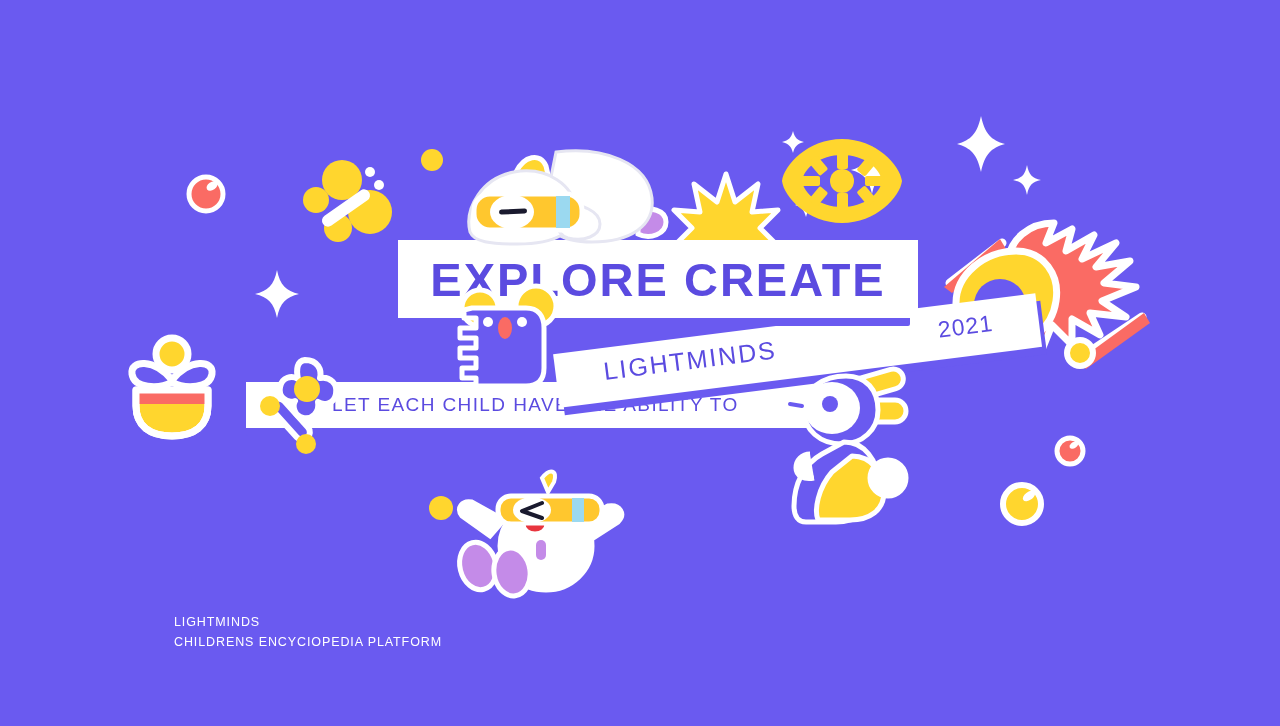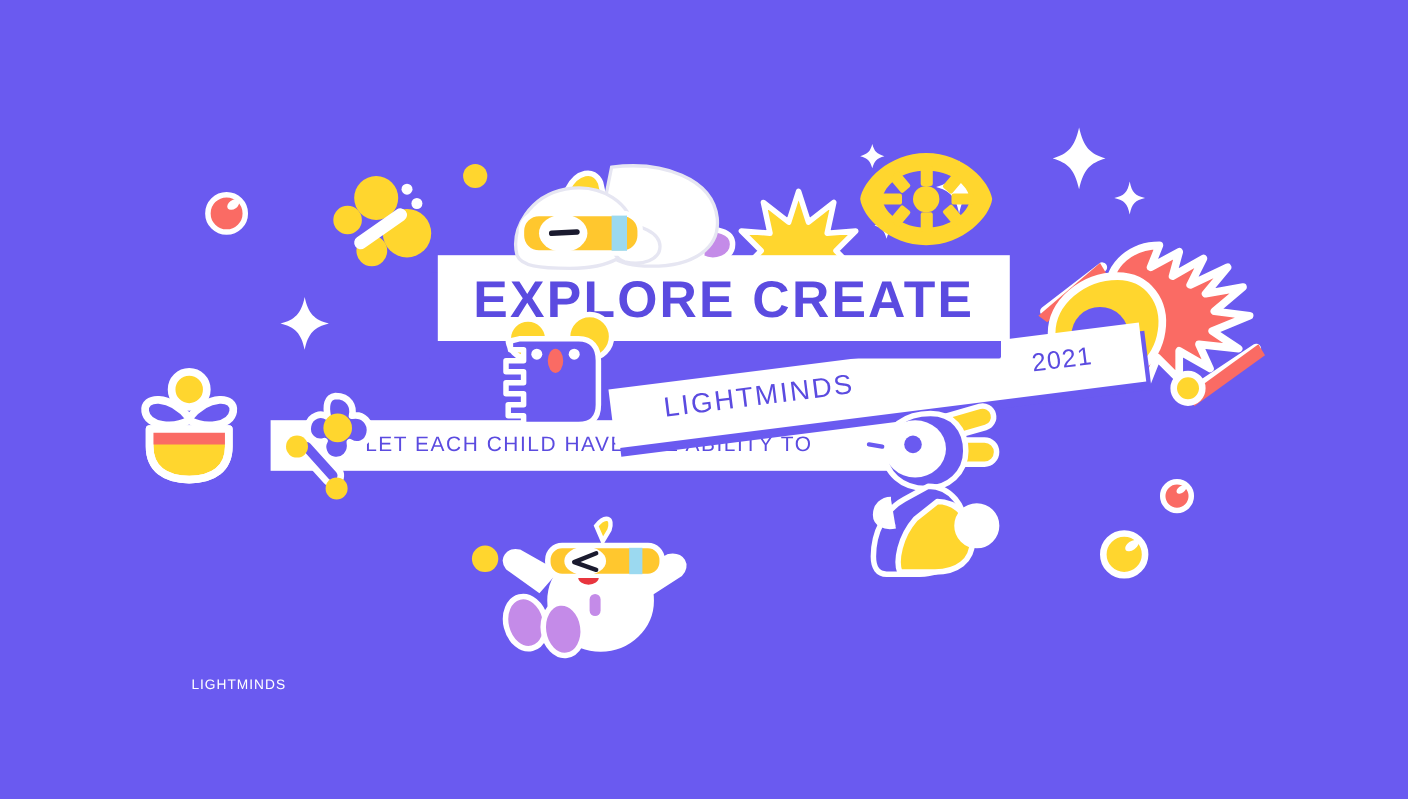--- a/index.html
+++ b/index.html
@@ -18,21 +18,21 @@
     background:#6A5AF0;
     border-radius:2px;
   }
   .banner {
     position:absolute;
     background:#FFFFFF;
     display:flex; align-items:center;
     white-space:nowrap;
   }
   #banner-main {
-    left:398px; top:232px; width:520px; height:78px;
+    left:398px; top:240px; width:520px; height:78px;
     z-index:22;
     justify-content:center;
     text-align:right;
   }
   #banner-main-shadow {
     left:390px; top:248px; width:520px; height:78px;
     z-index:20;
   }
   #banner-main .btext {
     color:#5B4BE0; font-size:47px; font-weight:700;
@@ -252,15 +252,16 @@
     <path d="M56 74 C76 74 90 92 90 114 C90 138 72 154 48 154 L18 154
              C10 154 6 148 6 138 C6 116 16 96 34 86 Z" fill="#6A5AF0" stroke="#FFFFFF" stroke-width="5" stroke-linejoin="round"></path>
     <path d="M64 88 C84 88 96 106 96 124 C96 142 82 152 62 152 L30 152
              C26 142 30 120 44 104 Z" fill="#FFD62E" stroke="#FFFFFF" stroke-width="5" stroke-linejoin="round"></path>
     <circle cx="100" cy="110" r="18" fill="#FFFFFF" stroke="#FFFFFF" stroke-width="5"></circle>
     <path d="M22 86 C14 86 8 92 8 100 C8 108 16 112 26 110" fill="#FFFFFF" stroke="#FFFFFF" stroke-width="5"></path>
   </svg>
 
   <div id="footer">
     <div>LIGHTMINDS</div>
+    <div>CHILDRENS ENCYCIOPEDIA PLATFORM</div>
   </div>
 
 </div>
 
 </body></html>

